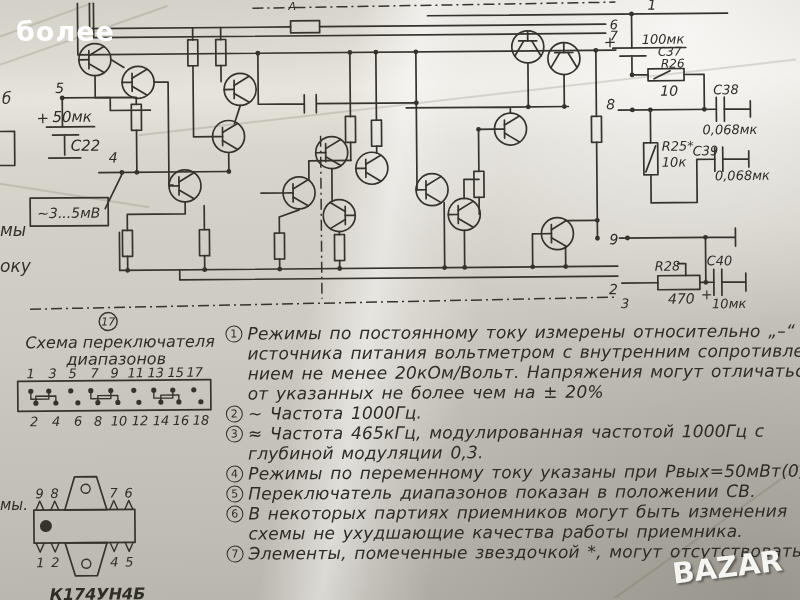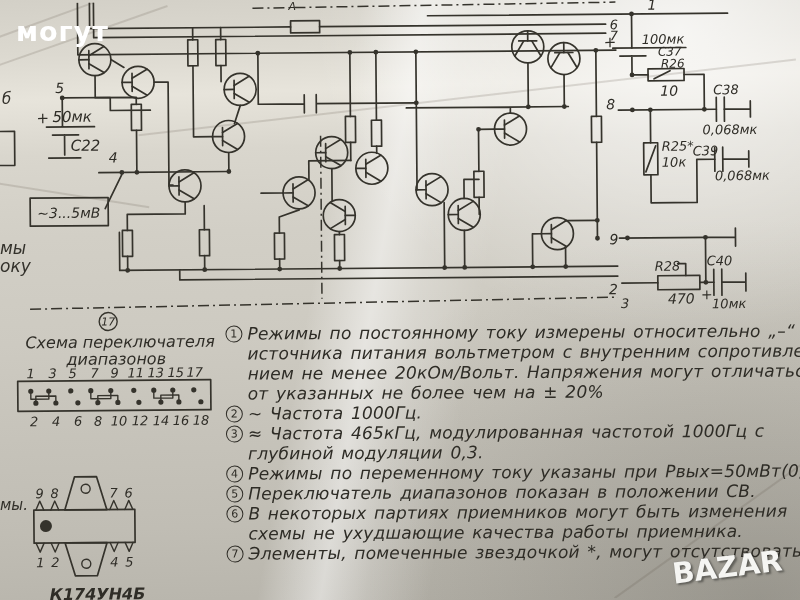--- a/index.html
+++ b/index.html
@@ -276,21 +276,21 @@
       <text x="127" y="495" font-size="13" text-anchor="middle">6</text>
       <text x="38" y="564" font-size="13" text-anchor="middle">1</text>
       <text x="53" y="564" font-size="13" text-anchor="middle">2</text>
       <text x="112" y="564" font-size="13" text-anchor="middle">4</text>
       <text x="127" y="564" font-size="13" text-anchor="middle">5</text>
       <text x="95" y="597" font-size="16" font-weight="bold" text-anchor="middle">К174УН4Б</text>
     </g>
   </svg>
 
   <span class="frag" style="left:2px;top:90px;font-size:15px;">б</span>
-  <span class="frag" style="left:0;top:238px;font-size:17px;">мы</span>
+  <span class="frag" style="left:0;top:220px;font-size:17px;">мы</span>
   <span class="frag" style="left:0;top:256px;font-size:17px;text-align:right;">оку</span>
   <span class="frag" style="left:0;top:496px;font-size:15px;">мы.</span>
 
   <div class="notes">
     <div class="note">
       <span class="nnum">1</span>
       <div>Режимы по постоянному току измерены относительно „–“</div>
       <div>источника питания вольтметром с внутренним сопротивле-</div>
       <div>нием не менее 20кОм/Вольт. Напряжения могут отличаться</div>
       <div>от указанных не более чем на ± 20%</div>
@@ -316,16 +316,16 @@
       <span class="nnum">6</span>
       <div>В некоторых партиях приемников могут быть изменения</div>
       <div>схемы не ухудшающие качества работы приемника.</div>
     </div>
     <div class="note">
       <span class="nnum">7</span>
       <div>Элементы, помеченные звездочкой *, могут отсутствовать</div>
     </div>
   </div>
 
-  <div class="wm-ivan">могут</div>
+  <div class="wm-ivan">более</div>
   <div class="wm-bazar">BAZAR</div>
 
 </div>
 
 </body></html>

